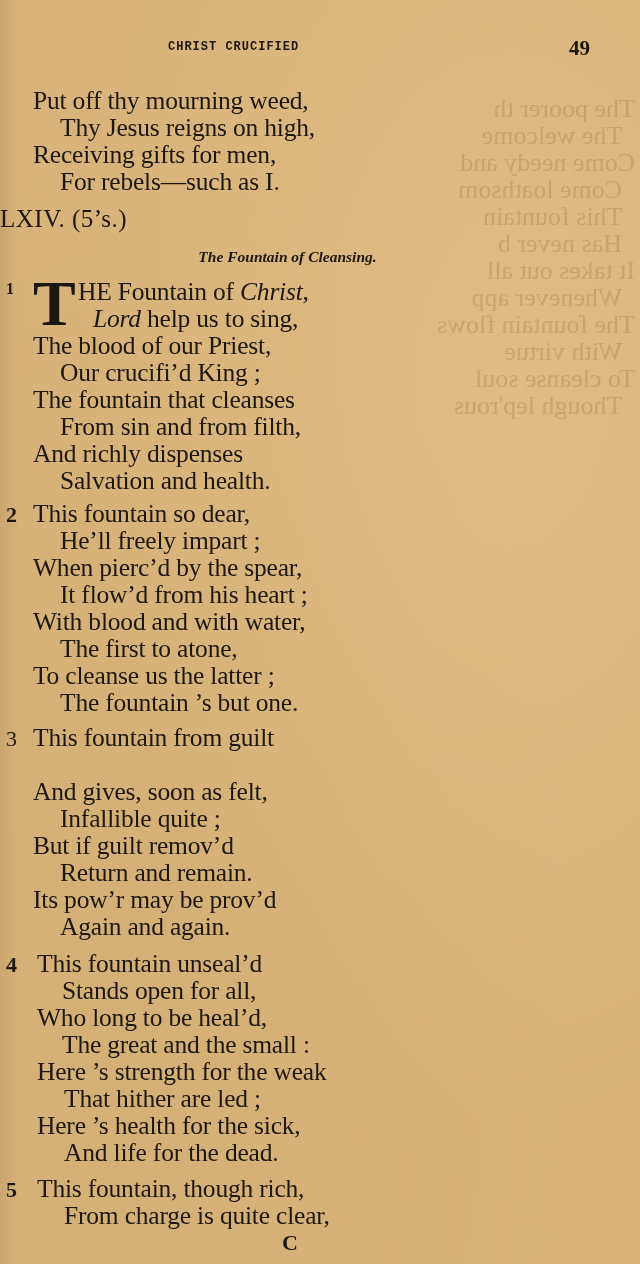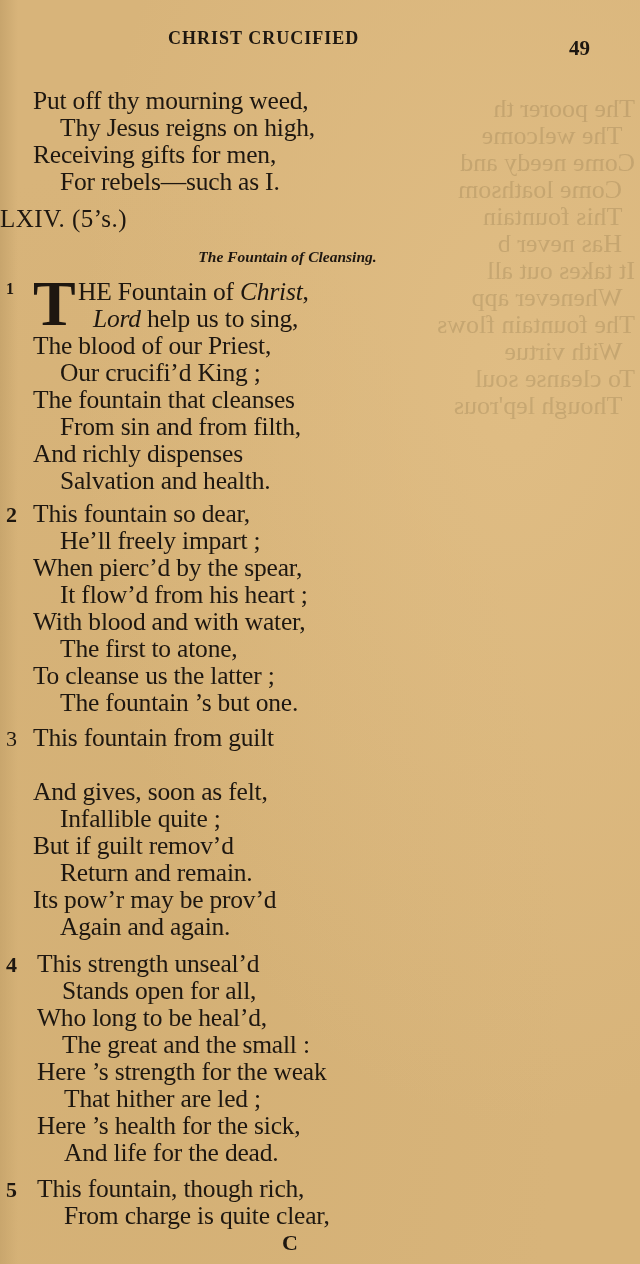--- a/index.html
+++ b/index.html
@@ -14,22 +14,22 @@
       color: #1e1710;
       position: relative;
     }
     .page { position: absolute; left: 0; top: 0; width: 640px; height: 1264px; }
     .ghost {
       position: absolute; left: 395px; top: 95px; width: 240px;
       color: rgba(90,70,40,0.18); font-size: 26px; line-height: 27px;
       transform: scaleX(-1); white-space: pre; pointer-events: none;
     }
     .running-head {
-      position: absolute; top: 28px; left: 168px;
-      font-size: 18px; font-weight: bold; letter-spacing: 1px;
+      position: absolute; top: 40px; left: 168px;
+      font-size: 12px; font-weight: bold; letter-spacing: 1px; font-family: Liberation Mono, monospace;
     }
     .page-num {
       position: absolute; top: 36px; left: 549px;
       font-size: 21px; font-weight: bold; margin-left: 20px;
     }
     .line {
       position: absolute; font-size: 25.5px; line-height: 27px; white-space: nowrap;
       letter-spacing: -0.2px;
     }
     .indent { left: 60px; }
@@ -107,21 +107,21 @@
   <div class="verse-num" style="top:726px;font-weight:normal">3</div>
   <div class="line flush" style="top:724px">This fountain from guilt</div>
   <div class="line flush" style="top:778px">And gives, soon as felt,</div>
   <div class="line indent" style="top:805px">Infallible quite ;</div>
   <div class="line flush" style="top:832px">But if guilt remov’d</div>
   <div class="line indent" style="top:859px">Return and remain.</div>
   <div class="line flush" style="top:886px">Its pow’r may be prov’d</div>
   <div class="line indent" style="top:913px">Again and again.</div>
 
   <div class="verse-num" style="top:952px">4</div>
-  <div class="line flush" style="top:950px;left:37px">This strength unseal’d</div>
+  <div class="line flush" style="top:950px;left:37px">This fountain unseal’d</div>
   <div class="line indent" style="top:977px;left:62px">Stands open for all,</div>
   <div class="line flush" style="top:1004px;left:37px">Who long to be heal’d,</div>
   <div class="line indent" style="top:1031px;left:62px">The great and the small :</div>
   <div class="line flush" style="top:1058px;left:37px">Here ’s strength for the weak</div>
   <div class="line indent" style="top:1085px;left:64px">That hither are led ;</div>
   <div class="line flush" style="top:1112px;left:37px">Here ’s health for the sick,</div>
   <div class="line indent" style="top:1139px;left:64px">And life for the dead.</div>
 
   <div class="verse-num" style="top:1177px">5</div>
   <div class="line flush" style="top:1175px;left:37px">This fountain, though rich,</div>

